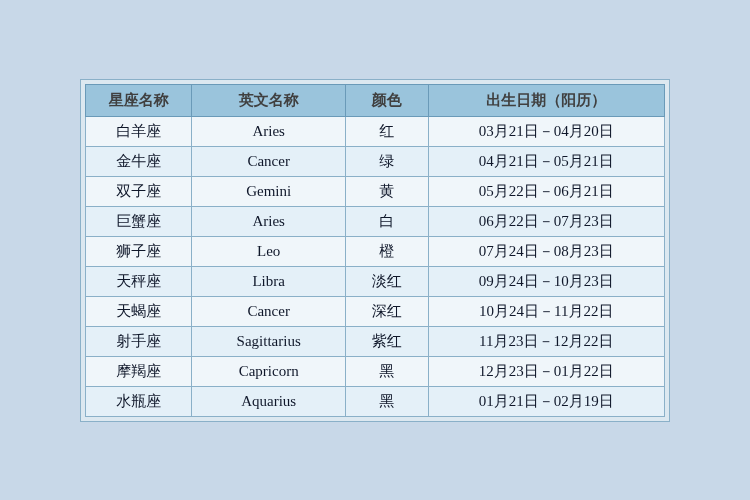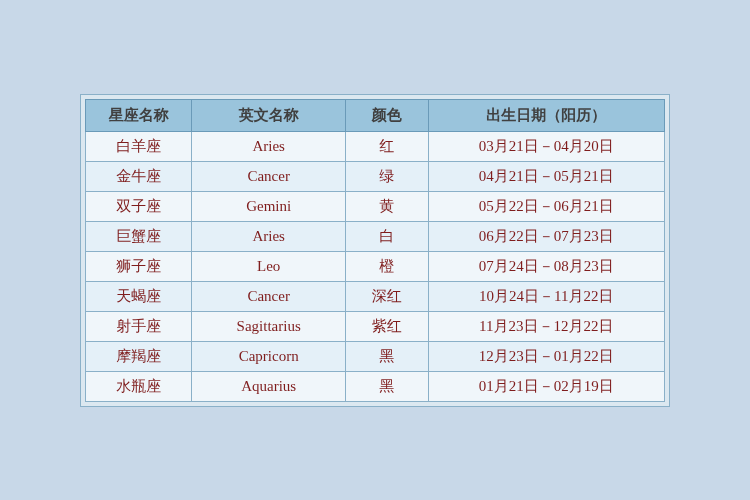--- a/index.html
+++ b/index.html
@@ -27,21 +27,21 @@
       border: 1px solid #6a9ab8;
       padding: 6px 10px;
       text-align: center;
       font-weight: bold;
       color: #404040;
     }
     tbody tr td {
       border: 1px solid #8ab0c8;
       padding: 5px 23px;
       text-align: center;
-      color: #7f1d1d;
+      color: #0f172a;
       background-color: #f0f6fa;
     }
     tbody tr:nth-child(even) td {
       background-color: #e4f0f8;
     }
     .col-chinese { width: 90px; }
     .col-english { width: 130px; }
     .col-color { width: 70px; }
     .col-date { width: 200px; text-align: center; }
   </style>
@@ -83,20 +83,26 @@
           <td>白</td>
           <td>06月22日－07月23日</td>
         </tr>
         <tr>
           <td>狮子座</td>
           <td>Leo</td>
           <td>橙</td>
           <td>07月24日－08月23日</td>
         </tr>
         <tr>
+          <td>天秤座</td>
+          <td>Libra</td>
+          <td>淡红</td>
+          <td>09月24日－10月23日</td>
+        </tr>
+        <tr>
           <td>天蝎座</td>
           <td>Cancer</td>
           <td>深红</td>
           <td>10月24日－11月22日</td>
         </tr>
         <tr>
           <td>射手座</td>
           <td>Sagittarius</td>
           <td>紫红</td>
           <td>11月23日－12月22日</td>

